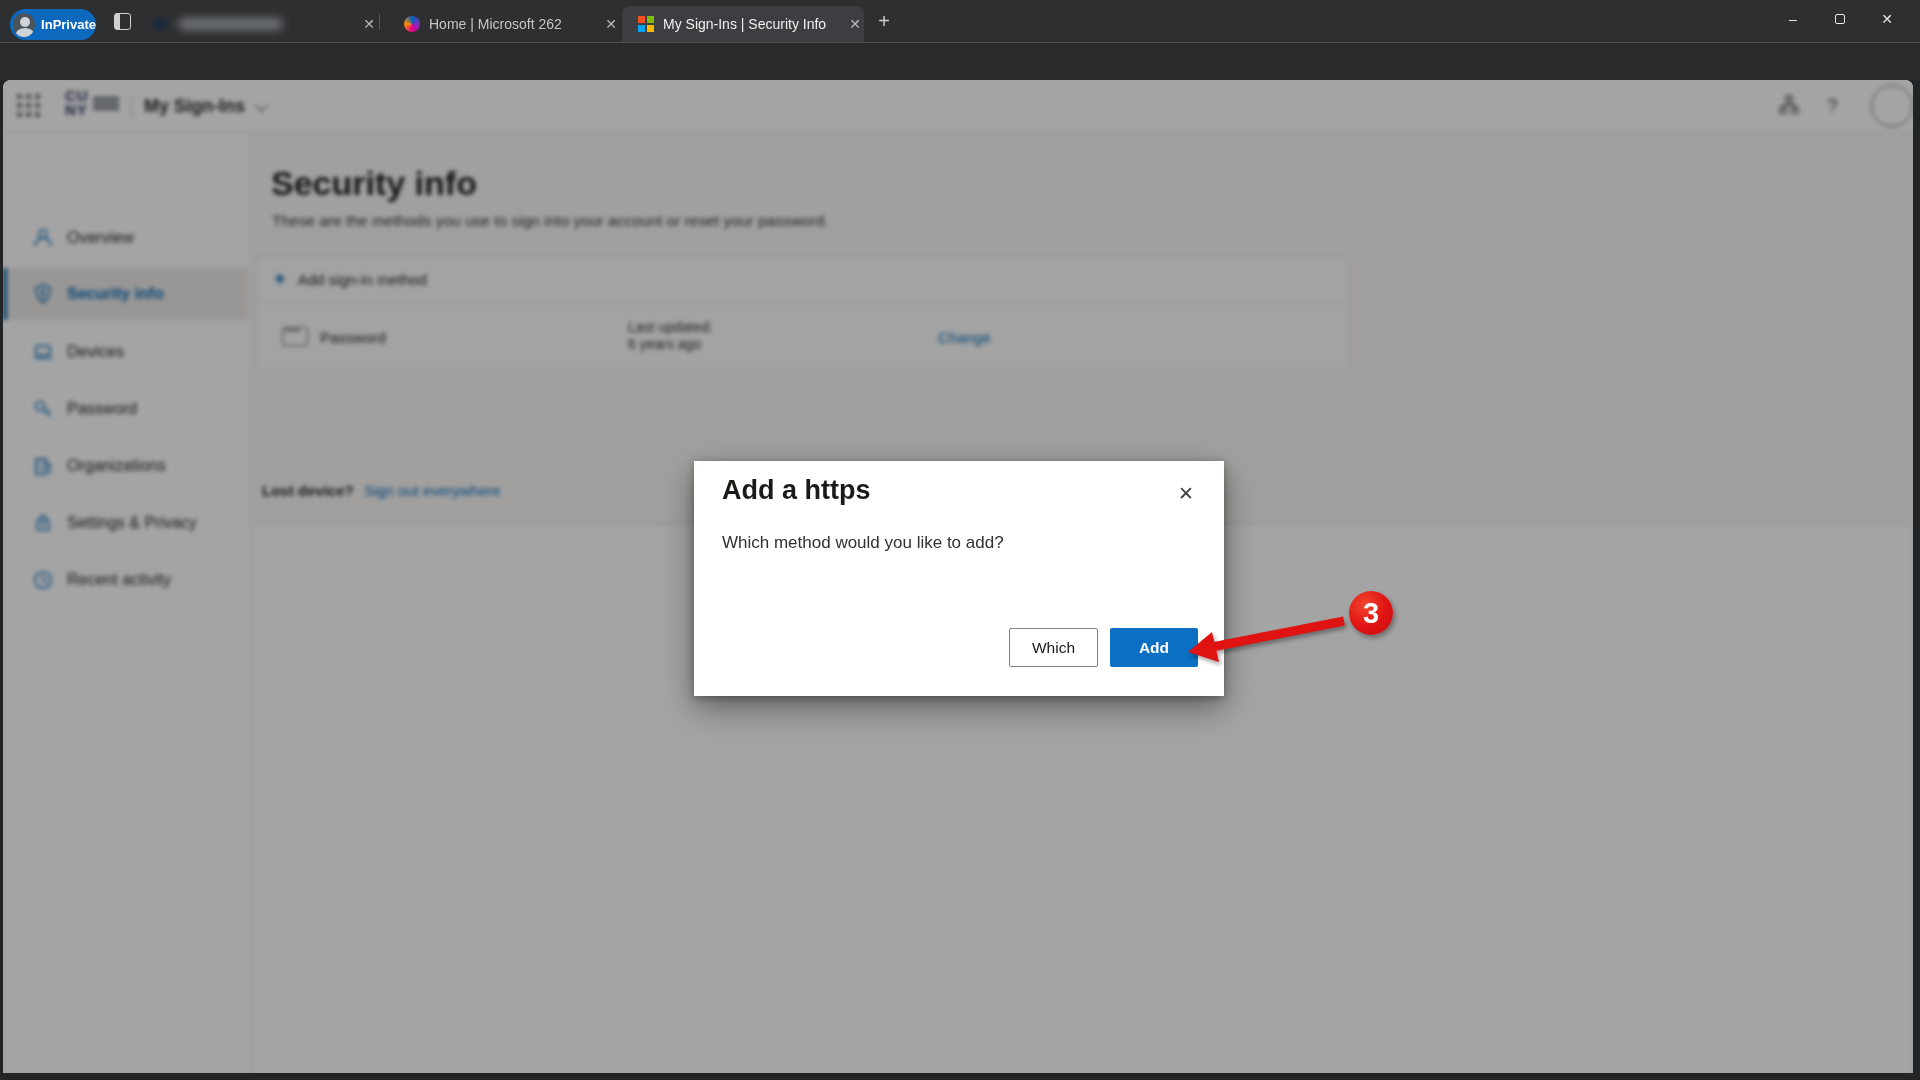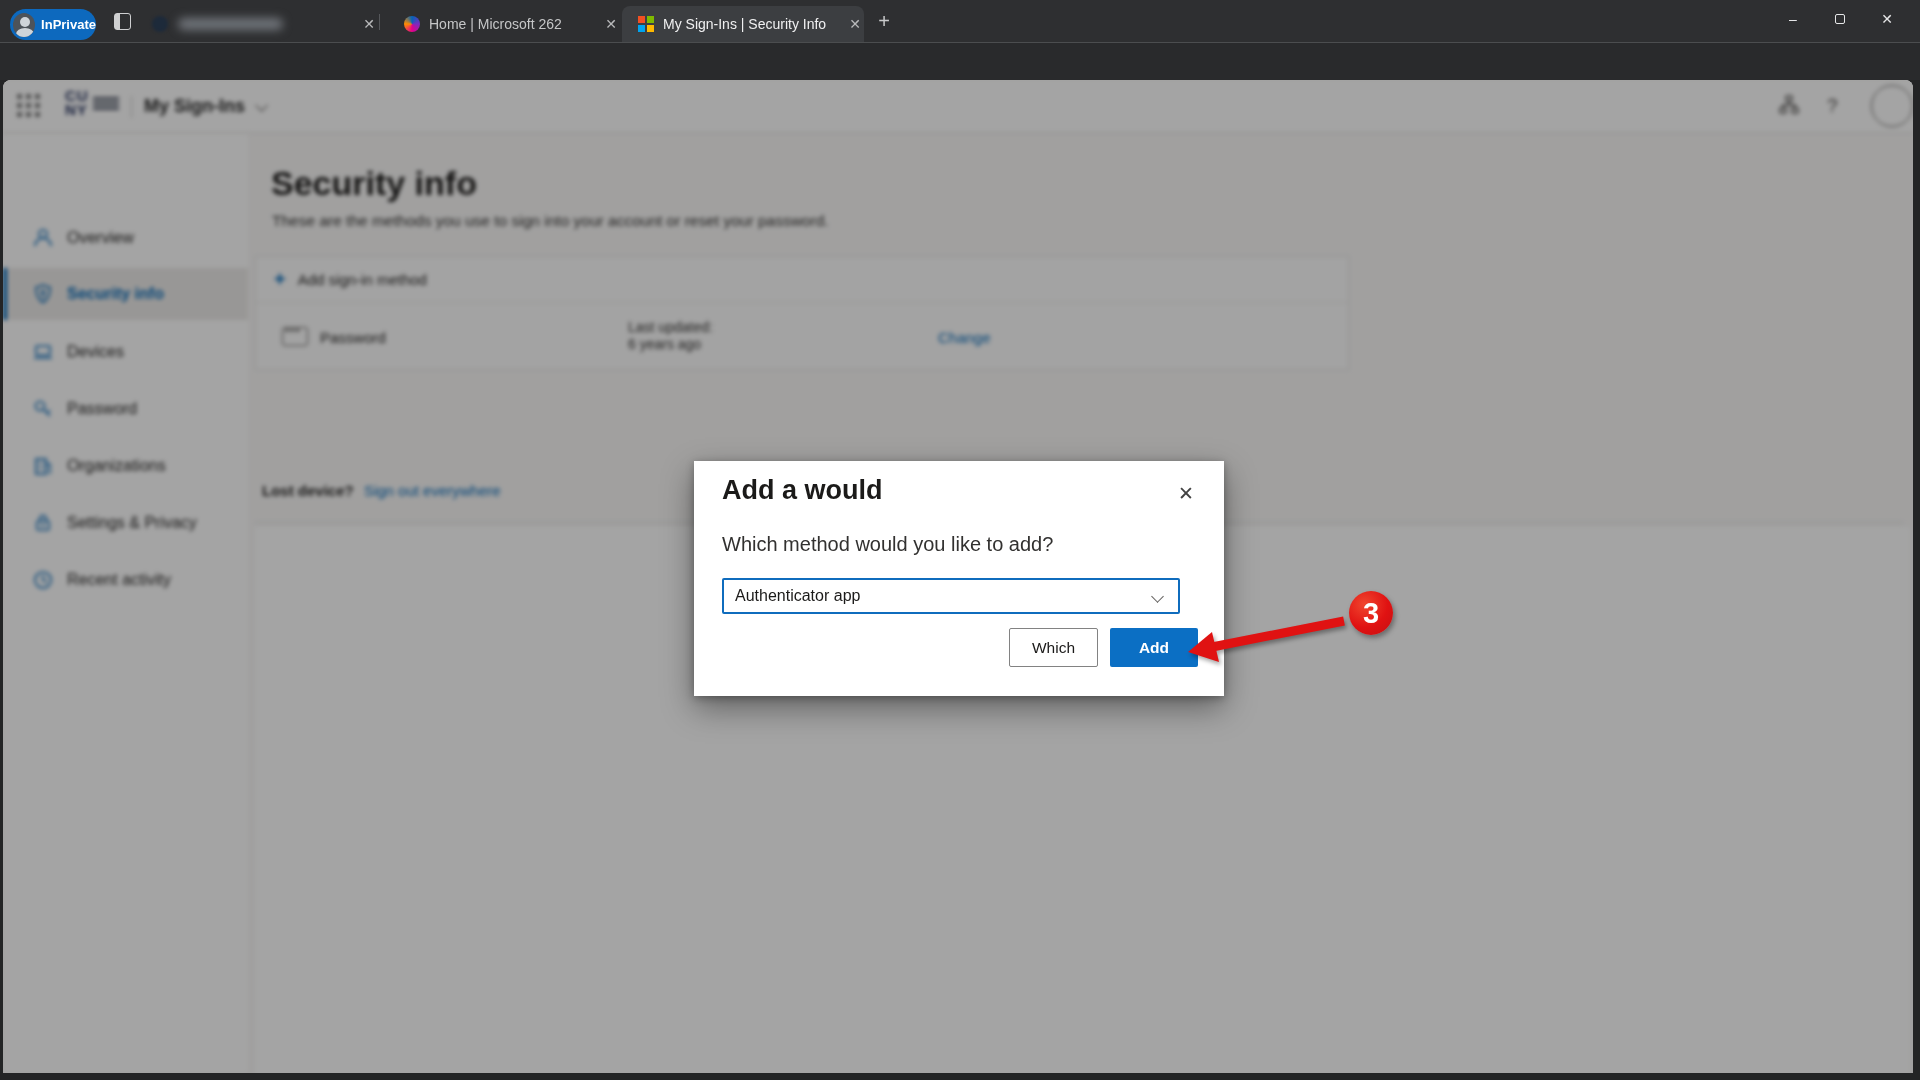--- a/index.html
+++ b/index.html
@@ -112,21 +112,21 @@
   .lost a { font-weight:normal; color:#0067b8; text-decoration:none; margin-left:6px; }
   .bigdivider { position:absolute; left:7px; top:388px; width:1648px; height:1px; background:#e1dfdd; }
   .bigpanel { position:absolute; left:7px; top:393px; width:1655px; height:600px; background:#ffffff; }
 
   
   #modal { position:absolute; left:694px; top:461px; width:530px; height:235px; background:#fff;
     box-shadow:0 12px 30px rgba(0,0,0,0.4), 0 2px 8px rgba(0,0,0,0.3); z-index:10; }
   #modal .title { position:absolute; left:28px; top:14px; font-size:27px; font-weight:600; color:#1b1a19; }
   #modal .x { position:absolute; left:478px; top:18px; width:28px; height:28px; font-size:19px;
     color:#424242; display:flex; align-items:center; justify-content:center; }
-  #modal .question { position:absolute; left:28px; top:72px; font-size:20px; color:#323130; }
+  #modal .question { position:absolute; left:28px; top:72px; font-size:17px; color:#323130; }
   .dropdown { position:absolute; left:28px; top:117px; width:458px; height:36px;
     border:2px solid #0f6cbd; border-radius:2px; background:#fff; display:flex; align-items:center; }
   .dropdown .val { margin-left:11px; font-size:16px; color:#1b1a19; }
   .dropdown .dchev { position:absolute; right:16px; top:12px; width:9px; height:9px;
     border-right:1.6px solid #605e5c; border-bottom:1.6px solid #605e5c; transform:rotate(45deg); }
   .btn { position:absolute; top:167px; height:39px; font-size:15.5px; display:flex;
     align-items:center; justify-content:center; border-radius:2px; }
   .btn.cancel { left:315px; width:89px; background:#fff; border:1.6px solid #828282; color:#1b1a19; }
   .btn.add { left:416px; width:88px; background:#0b6fc4; border:none; color:#fff; font-weight:bold; }
 
@@ -393,27 +393,23 @@
         <a href="#">Sign out everywhere</a>
       </div>
       <div class="bigdivider"></div>
       <div class="bigpanel"></div>
     </div>
   </div>
   <div id="dim"></div>
 </div>
 
 <div id="modal">
-  <div class="title">Add a would</div>
+  <div class="title">Add a https</div>
   <div class="x">✕</div>
   <div class="question">Which method would you like to add?</div>
-  <div class="dropdown">
-    <span class="val">Authenticator app</span>
-    <span class="dchev"></span>
-  </div>
   <div class="btn cancel">Which</div>
   <div class="btn add">Add</div>
 </div>
 
 <div id="step-circle">
   <span>3</span>
 </div>
 <svg id="arrow-svg" width="1920" height="1080">
   <line x1="1344" y1="621" x2="1212" y2="647" stroke="#e01212" stroke-width="9"></line>
   <polygon points="1188,652 1212,632 1219,662" fill="#e01212"></polygon>

